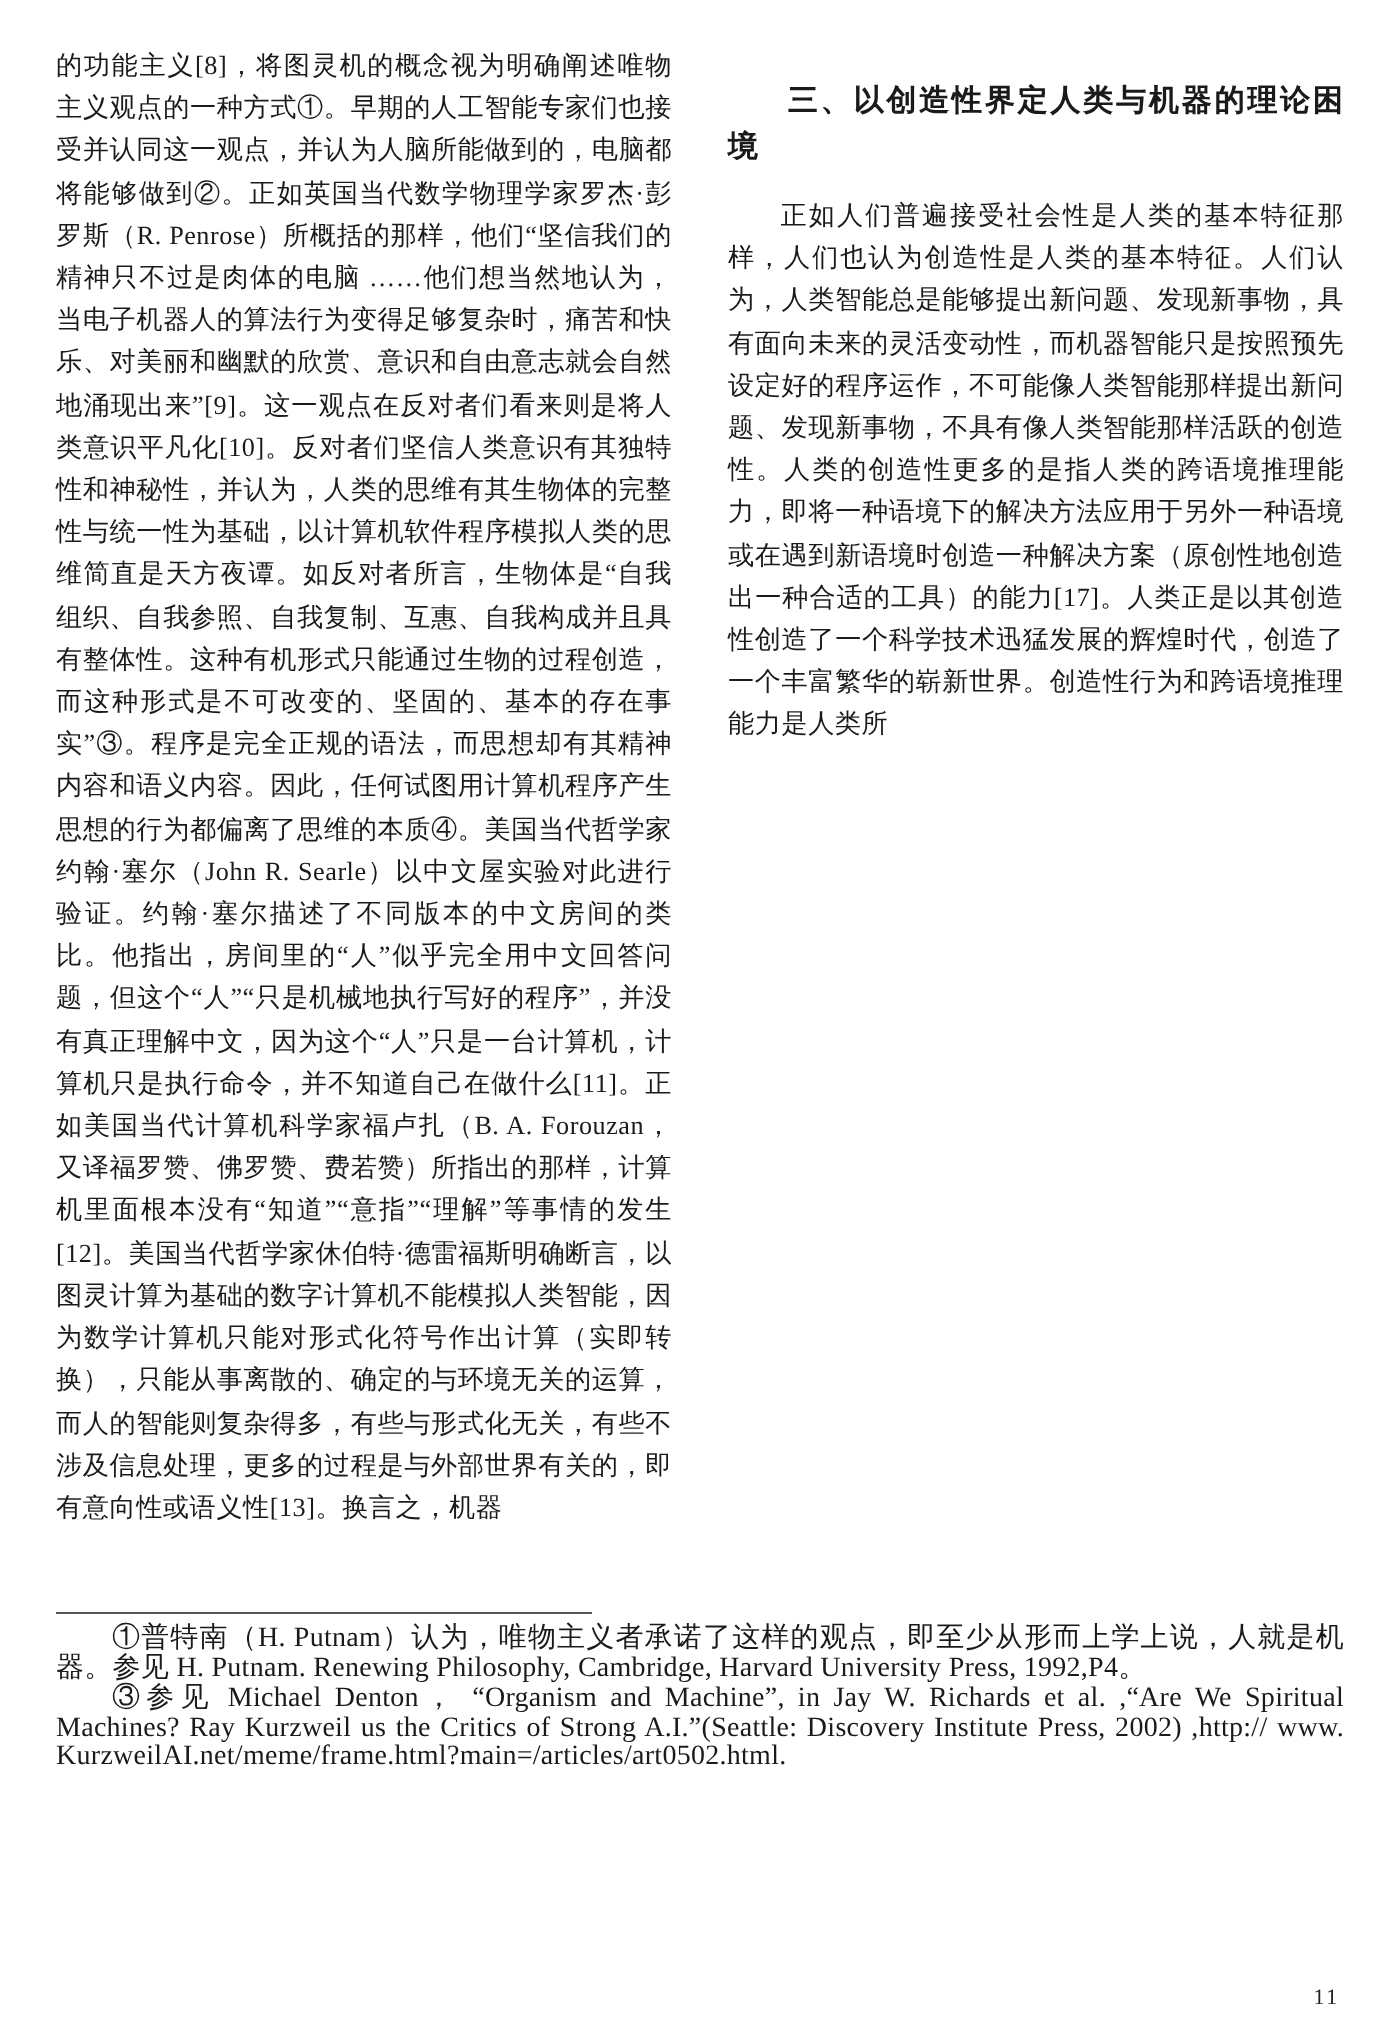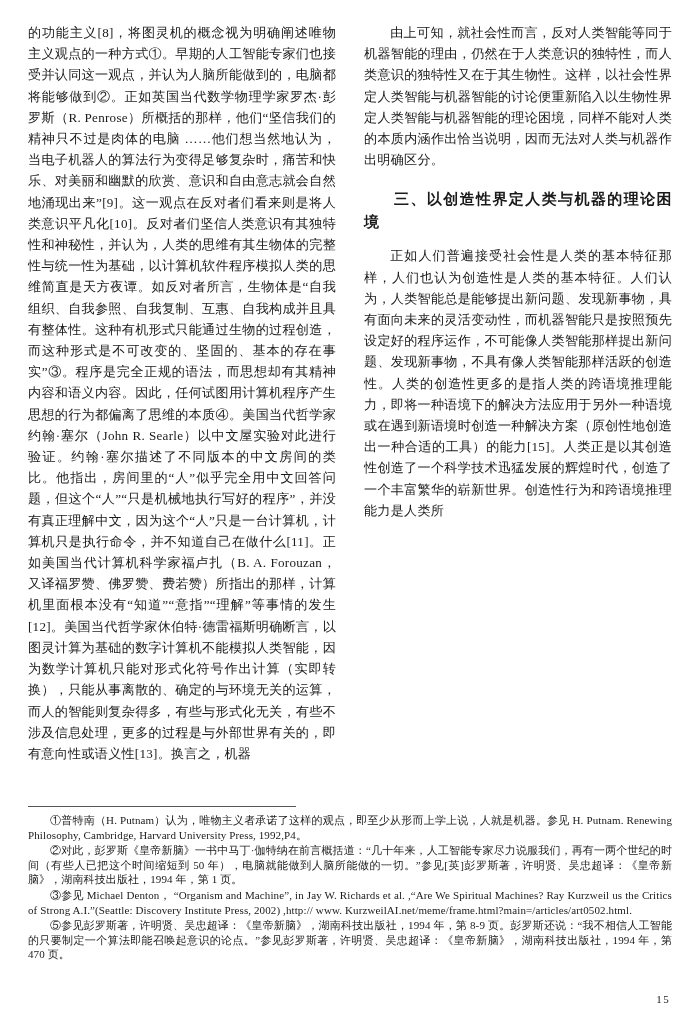--- a/index.html
+++ b/index.html
@@ -66,21 +66,21 @@
     width: 644px;
   }
   .fn-rule {
     width: 268px;
     height: 0;
     border-top: 1px solid #555;
     margin: 0 0 6px 0;
   }
   .fn {
     margin: 0 0 1px 0;
-    font-size: 11px;
+    font-size: 14px;
     line-height: 14.6px;
     text-align: justify;
     text-justify: inter-ideograph;
     text-indent: 2em;
     letter-spacing: 0.01em;
   }
   
   .page-number {
     position: absolute;
     right: 30px;
@@ -95,30 +95,27 @@
 
 <div class="page">
 
   <div class="columns">
 
     <div class="col">
       <p>的功能主义[8]，将图灵机的概念视为明确阐述唯物主义观点的一种方式①。早期的人工智能专家们也接受并认同这一观点，并认为人脑所能做到的，电脑都将能够做到②。正如英国当代数学物理学家罗杰·彭罗斯（R. Penrose）所概括的那样，他们“坚信我们的精神只不过是肉体的电脑 ……他们想当然地认为，当电子机器人的算法行为变得足够复杂时，痛苦和快乐、对美丽和幽默的欣赏、意识和自由意志就会自然地涌现出来”[9]。这一观点在反对者们看来则是将人类意识平凡化[10]。反对者们坚信人类意识有其独特性和神秘性，并认为，人类的思维有其生物体的完整性与统一性为基础，以计算机软件程序模拟人类的思维简直是天方夜谭。如反对者所言，生物体是“自我组织、自我参照、自我复制、互惠、自我构成并且具有整体性。这种有机形式只能通过生物的过程创造，而这种形式是不可改变的、坚固的、基本的存在事实”③。程序是完全正规的语法，而思想却有其精神内容和语义内容。因此，任何试图用计算机程序产生思想的行为都偏离了思维的本质④。美国当代哲学家约翰·塞尔（John R. Searle）以中文屋实验对此进行验证。约翰·塞尔描述了不同版本的中文房间的类比。他指出，房间里的“人”似乎完全用中文回答问题，但这个“人”“只是机械地执行写好的程序”，并没有真正理解中文，因为这个“人”只是一台计算机，计算机只是执行命令，并不知道自己在做什么[11]。正如美国当代计算机科学家福卢扎（B. A. Forouzan，又译福罗赞、佛罗赞、费若赞）所指出的那样，计算机里面根本没有“知道”“意指”“理解”等事情的发生[12]。美国当代哲学家休伯特·德雷福斯明确断言，以图灵计算为基础的数字计算机不能模拟人类智能，因为数学计算机只能对形式化符号作出计算（实即转换），只能从事离散的、确定的与环境无关的运算，而人的智能则复杂得多，有些与形式化无关，有些不涉及信息处理，更多的过程是与外部世界有关的，即有意向性或语义性[13]。换言之，机器</p>
     </div>
 
     <div class="col">
-      <p class="indent">由上可知，就社会性而言，反对人类智能等同于机器智能的理由，仍然在于人类意识的独特性，而人类意识的独特性又在于其生物性。这样，以社会性界定人类智能与机器智能的讨论便重新陷入以生物性界定人类智能与机器智能的理论困境，同样不能对人类的本质内涵作出恰当说明，因而无法对人类与机器作出明确区分。</p>
       <h2 class="section-head">三、以创造性界定人类与机器的理论困境</h2>
-      <p class="indent">正如人们普遍接受社会性是人类的基本特征那样，人们也认为创造性是人类的基本特征。人们认为，人类智能总是能够提出新问题、发现新事物，具有面向未来的灵活变动性，而机器智能只是按照预先设定好的程序运作，不可能像人类智能那样提出新问题、发现新事物，不具有像人类智能那样活跃的创造性。人类的创造性更多的是指人类的跨语境推理能力，即将一种语境下的解决方法应用于另外一种语境或在遇到新语境时创造一种解决方案（原创性地创造出一种合适的工具）的能力[15]。人类正是以其创造性创造了一个科学技术迅猛发展的辉煌时代，创造了一个丰富繁华的崭新世界。创造性行为和跨语境推理能力是人类所</p>
+      <p class="indent">正如人们普遍接受社会性是人类的基本特征那样，人们也认为创造性是人类的基本特征。人们认为，人类智能总是能够提出新问题、发现新事物，具有面向未来的灵活变动性，而机器智能只是按照预先设定好的程序运作，不可能像人类智能那样提出新问题、发现新事物，不具有像人类智能那样活跃的创造性。人类的创造性更多的是指人类的跨语境推理能力，即将一种语境下的解决方法应用于另外一种语境或在遇到新语境时创造一种解决方案（原创性地创造出一种合适的工具）的能力[17]。人类正是以其创造性创造了一个科学技术迅猛发展的辉煌时代，创造了一个丰富繁华的崭新世界。创造性行为和跨语境推理能力是人类所</p>
     </div>
 
   </div>
 
   <div class="footnotes">
     <div class="fn-rule"></div>
     <p class="fn">①普特南（H. Putnam）认为，唯物主义者承诺了这样的观点，即至少从形而上学上说，人就是机器。参见 H. Putnam. Renewing Philosophy, Cambridge, Harvard University Press, 1992,P4。</p>
-    <p class="fn">②对此，彭罗斯《皇帝新脑》一书中马丁·伽特纳在前言概括道：“几十年来，人工智能专家尽力说服我们，再有一两个世纪的时间（有些人已把这个时间缩短到 50 年），电脑就能做到人脑所能做的一切。”参见[英]彭罗斯著，许明贤、吴忠超译：《皇帝新脑》，湖南科技出版社，1994 年，第 1 页。</p>
     <p class="fn">③参见 Michael Denton， “Organism and Machine”, in Jay W. Richards et al. ,“Are We Spiritual Machines? Ray Kurzweil us the Critics of Strong A.I.”(Seattle: Discovery Institute Press, 2002) ,http:// www. KurzweilAI.net/meme/frame.html?main=/articles/art0502.html.</p>
-    <p class="fn">⑤参见彭罗斯著，许明贤、吴忠超译：《皇帝新脑》，湖南科技出版社，1994 年，第 8-9 页。彭罗斯还说：“我不相信人工智能的只要制定一个算法即能召唤起意识的论点。”参见彭罗斯著，许明贤、吴忠超译：《皇帝新脑》，湖南科技出版社，1994 年，第 470 页。</p>
   </div>
 
-  <div class="page-number">15</div>
+  <div class="page-number">11</div>
 
 </div>
 
 </body></html>

